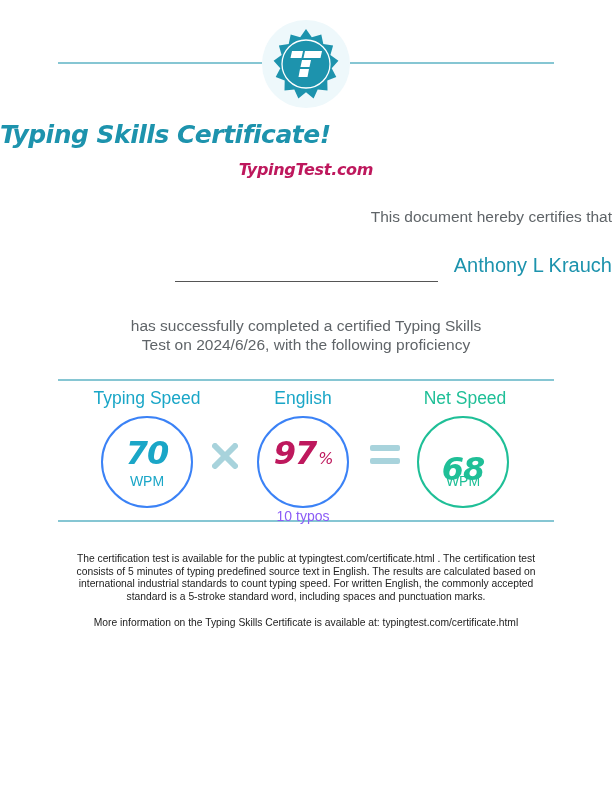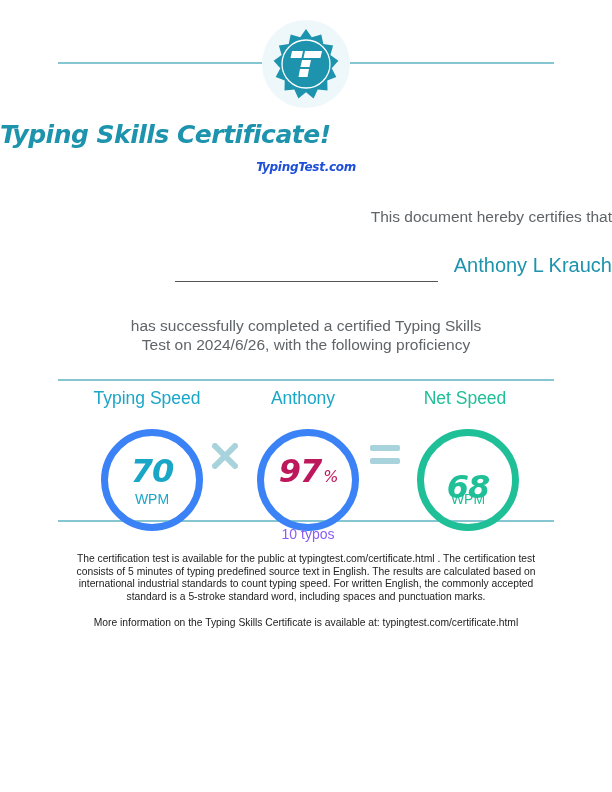--- a/index.html
+++ b/index.html
@@ -1,27 +1,27 @@
 <!DOCTYPE html>
 <html><head>
 <meta charset="utf-8">
 <style>
   html, body { margin:0; padding:0; background:#ffffff; }
   body { width:612px; height:792px; position:relative; overflow:hidden; font-family:"Liberation Sans", sans-serif; }
   .hline { position:absolute; height:2px; background:#86c6d3; }
   .badge { position:absolute; left:262px; top:20px; width:88px; height:88px; border-radius:50%; background:#eef8fb; }
   .badge svg { position:absolute; left:0; top:0; }
   .title { position:absolute; left:0; width:612px; text-align:left; top:120px; font-size:25px; font-weight:bold; font-style:italic; color:#1d93ad; font-family:"DejaVu Sans", sans-serif; letter-spacing:-0.5px; }
-  .site { position:absolute; left:0; width:612px; text-align:center; top:160px; font-size:12px; font-weight:bold; font-style:italic; color:#1d4ed8; font-family:"DejaVu Sans", sans-serif; letter-spacing:-0.3px; }
+  .site { position:absolute; left:0; width:612px; text-align:center; top:160px; font-size:16px; font-weight:bold; font-style:italic; color:#be185d; font-family:"DejaVu Sans", sans-serif; letter-spacing:-0.3px; }
   .certifies { position:absolute; left:0; width:612px; text-align:right; top:208px; font-size:15.5px; color:#5f6468; }
   .name { position:absolute; left:0; width:612px; text-align:right; top:254px; font-size:20px; color:#1d93ad; }
   .name-line { position:absolute; left:175px; width:263px; top:281px; height:1px; background:#555; }
   .completed { position:absolute; left:0; width:612px; text-align:center; top:316px; font-size:15.5px; line-height:19px; color:#5f6468; }
   .stat-label { position:absolute; font-size:17.5px; text-align:center; width:160px; top:388px; }
-  .circle { position:absolute; width:88px; height:88px; border-radius:50%; border:7px solid #3b82f6; top:429px; }
+  .circle { position:absolute; width:88px; height:88px; border-radius:50%; border:2px solid #3b82f6; top:416px; }
   .circle.green { border-color:#1fbf97; }
   .big { position:absolute; left:0; width:100%; text-align:center; top:16px; font-size:32px; font-weight:bold; font-style:italic; font-family:"DejaVu Sans", sans-serif; letter-spacing:-1px; }
   .small { position:absolute; left:0; width:100%; text-align:center; top:55px; font-size:14px; }
   .pct { font-size:16px; font-weight:normal; margin-left:2px; }
   .op { position:absolute; }
   .footer { position:absolute; left:60px; width:492px; text-align:center; font-size:10.3px; line-height:12.5px; color:#222; }
 </style>
 </head>
 <body>
 
@@ -58,21 +58,21 @@
 <div class="circle" style="left:101px;">
   <div class="big" style="color:#1aa6c7;">70</div>
   <div class="small" style="color:#1aa6c7;">WPM</div>
 </div>
 
 <svg class="op" width="26" height="26" viewBox="0 0 26 26" style="left:212px; top:443px;">
   <line x1="3" y1="3" x2="23" y2="23" stroke="#a8d3dc" stroke-width="6" stroke-linecap="round"></line>
   <line x1="23" y1="3" x2="3" y2="23" stroke="#a8d3dc" stroke-width="6" stroke-linecap="round"></line>
 </svg>
 
-<div class="stat-label" style="left:223px; color:#1aa6c7;">Anthony</div>
+<div class="stat-label" style="left:223px; color:#1aa6c7;">English</div>
 <div class="circle" style="left:257px;">
   <div class="big" style="color:#be185d;">
     <span>97</span><span class="pct">%</span>
   </div>
   <div class="small" style="color:#8b5cf6;margin-top:35px;">10 typos</div>
 </div>
 
 <svg class="op" width="32" height="24" viewBox="0 0 32 24" style="left:369px; top:443px;">
   <rect x="1" y="2" width="30" height="6" rx="2" fill="#a8d3dc"></rect>
   <rect x="1" y="15" width="30" height="6" rx="2" fill="#a8d3dc"></rect>

